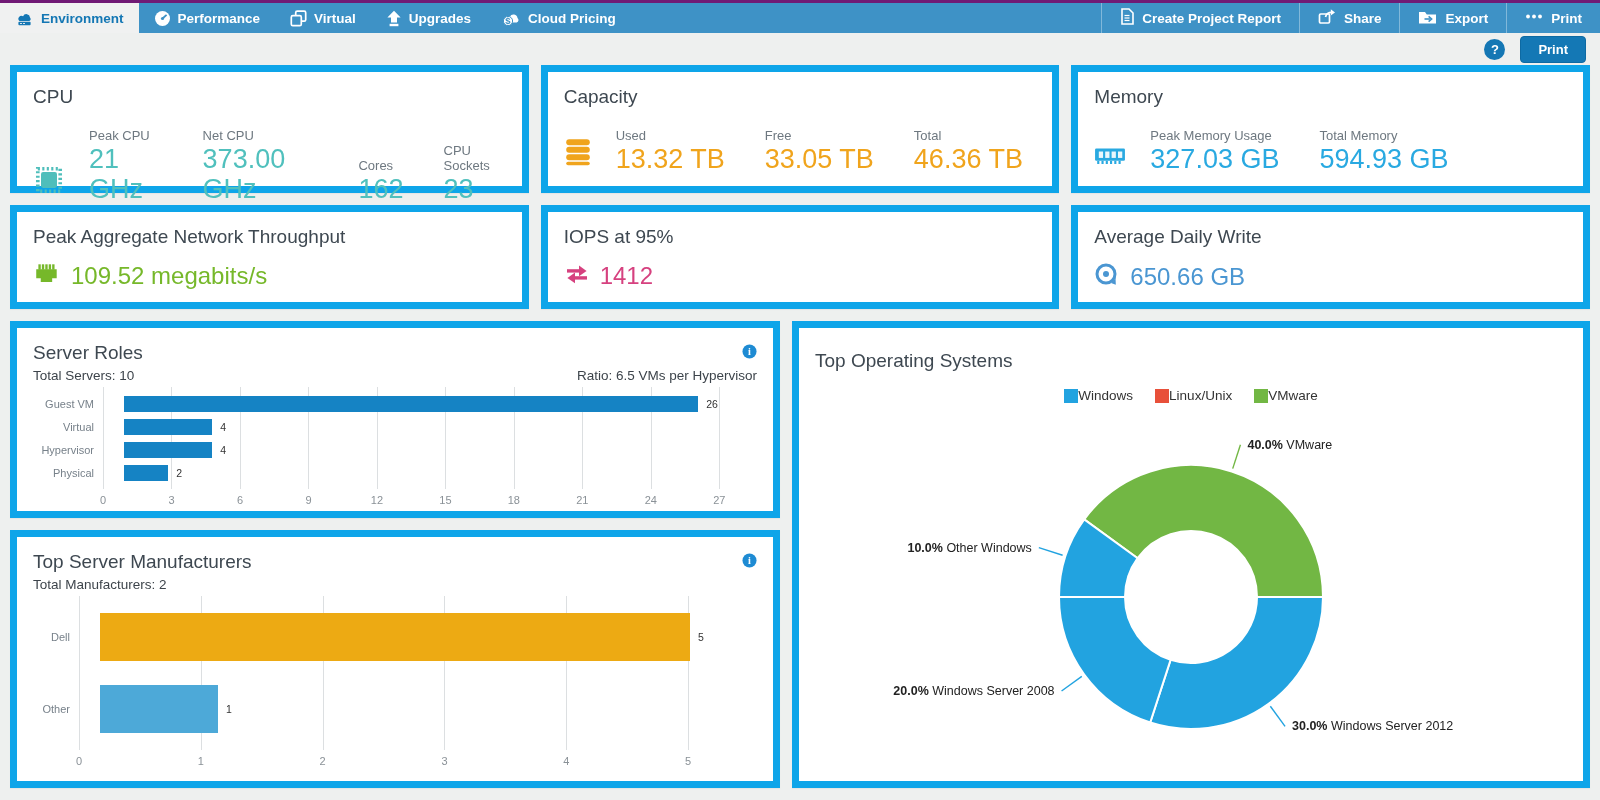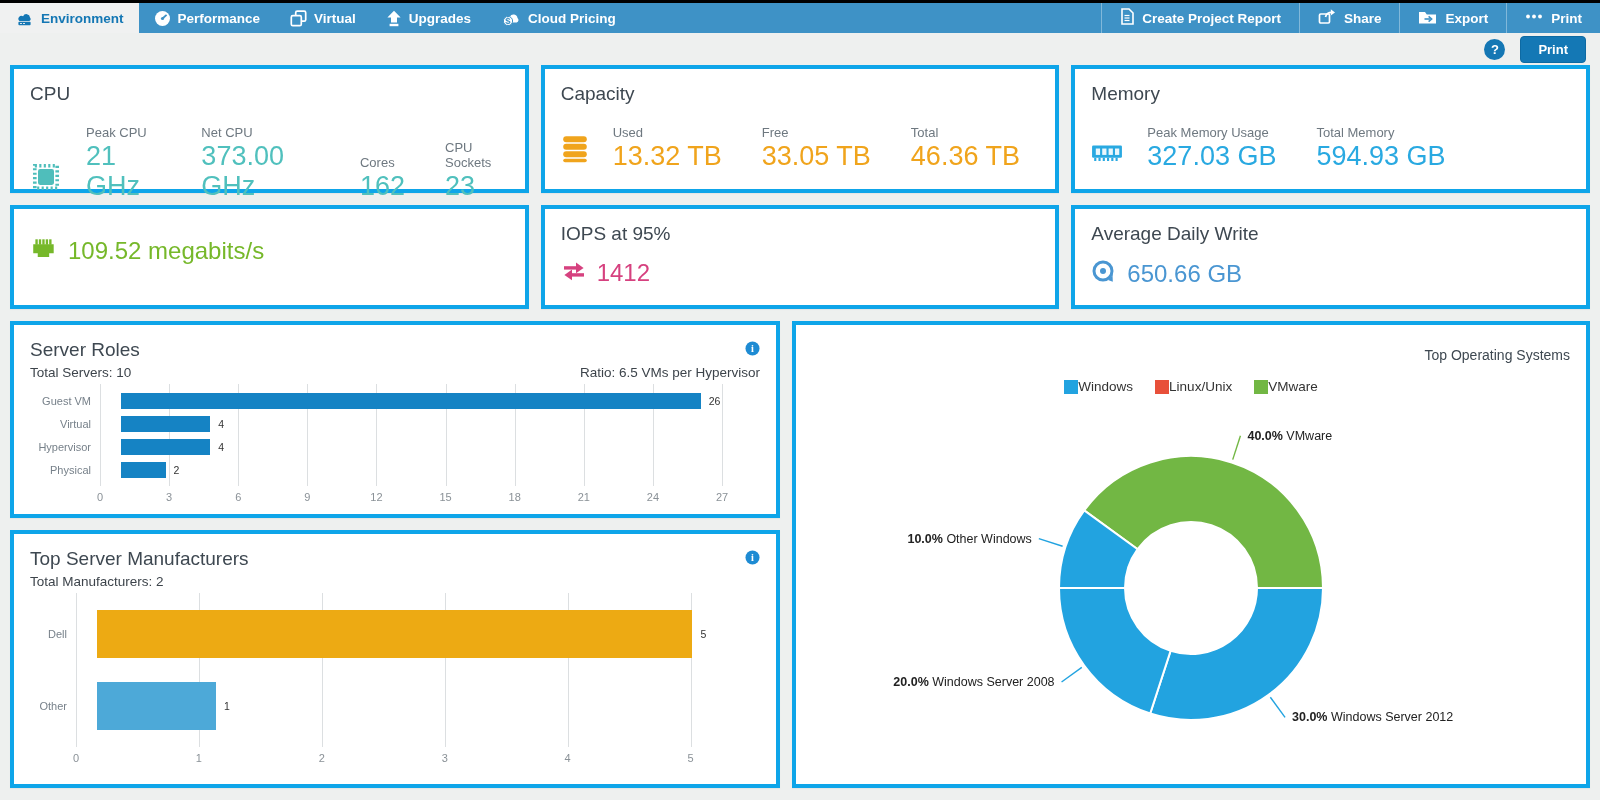--- a/index.html
+++ b/index.html
@@ -1,20 +1,20 @@
 <!DOCTYPE html>
 <html><head>
 <meta charset="utf-8">
 <style>
   * { margin:0; padding:0; box-sizing:border-box; }
   html,body { width:1600px; height:800px; overflow:hidden; background:#eef0ef;
     font-family:"Liberation Sans", sans-serif; color:#3e4851; }
 
   
-  .topnav { height:33px; background:#3e92c6; border-top:3px solid #000000;
+  .topnav { height:33px; background:#3e92c6; border-top:3px solid #701a75;
     display:flex; justify-content:space-between; align-items:stretch; }
   .tabs { display:flex; }
   .tab { display:flex; align-items:center; gap:7px; padding:0 15px;
     color:#fff; font-size:13.5px; font-weight:bold; cursor:pointer; }
   .tab.active { background:#f0f1f1; color:#1477b4; }
   .tab svg { display:block; }
   .nav-actions { display:flex; }
   .nav-action { display:flex; align-items:center; gap:8px; padding:0 18px;
     color:#fff; font-size:13.5px; font-weight:bold; cursor:pointer;
     border-left:1px solid rgba(255,255,255,.35); }
@@ -29,21 +29,21 @@
     font-size:13px; font-weight:bold; padding:5px 17px; border-radius:4px;
     cursor:pointer; font-family:inherit; }
 
   
   .page { padding:0 10px; }
   .grid3 { display:grid; grid-template-columns:repeat(3,1fr); gap:12px; }
   .row2 { margin-top:12px; }
   .row3 { display:grid; grid-template-columns:770px 1fr; gap:12px; margin-top:12px; }
   .left-col { display:flex; flex-direction:column; gap:12px; }
 
-  .card { background:#fff; border:4px solid #0ea5e9; box-shadow:0 1px 1px rgba(0,0,0,.04);
+  .card { background:#fff; border:7px solid #0ea5e9; box-shadow:0 1px 1px rgba(0,0,0,.04);
     padding:14px 16px; }
   .card-title { font-size:19px; color:#3e4851; }
   .title-row { display:flex; align-items:center; gap:21px;justify-content:space-between; }
 
   
   .sum-card { height:128px; }
   .stats { display:flex; align-items:flex-end; gap:40px; margin-top:20px; }
   .stats .icon-lead { margin-right:-16px; margin-bottom:4px; }
   .stat .lbl { font-size:13px; color:#6e7880; margin-bottom:2px; }
   .stat .val { font-size:27px; line-height:1.1; }
@@ -66,21 +66,21 @@
   .hbar-cat { font-size:11px; color:#77818a; text-align:right; padding-right:9px; flex:none; }
   .hbar-track { flex:1; display:flex; align-items:center; position:relative; margin-right:8px; }
   .hbar-bar { flex:none; }
   .hbar-val { font-size:10.5px; color:#333; margin-left:8px; }
   .hbar-xaxis { position:relative; height:17px; margin-top:2px; margin-right:8px; }
   .hbar-xaxis span { position:absolute; transform:translateX(-50%); top:3px;
     font-size:11px; color:#8a9197; }
 
   
   .os-card { height:467px; }
-  .os-title { text-align:right; font-size:14px; margin-top:8px; }
+  .os-title { text-align:left; font-size:19px; margin-top:8px; }
   .os-legend { display:flex; justify-content:center; gap:22px; margin:16px 0 2px; }
   .leg-item { display:flex; align-items:center; font-size:13.5px;
     color:#333; cursor:pointer; }
   .leg-swatch { width:14px; height:14px; display:inline-block; }
 </style>
 </head>
 <body>
 
 <div class="topnav">
   <div class="tabs">
@@ -269,20 +269,21 @@
         <div class="stat">
           <div class="lbl">Total Memory</div>
           <div class="val" style="color:#29a9e1">594.93 GB</div>
         </div>
       </div>
     </div>
   </div>
 
   <div class="grid3 row2">
     <div class="card met-card">
+      <div class="card-title">Peak Aggregate Network Throughput</div>
       <div class="met-row">
         <span>
           <svg width="28" height="24" viewBox="0 0 26 22">
               <g fill="#76b82a">
                 <rect x="5" y="2" width="2.2" height="5"></rect>
                 <rect x="8.2" y="2" width="2.2" height="5"></rect>
                 <rect x="11.4" y="2" width="2.2" height="5"></rect>
                 <rect x="14.6" y="2" width="2.2" height="5"></rect>
                 <rect x="17.8" y="2" width="2.2" height="5"></rect>
                 <path d="M3 6.5 h19 v8.5 h-4.2 v3.5 H7.2 v-3.5 H3 Z"></path>

